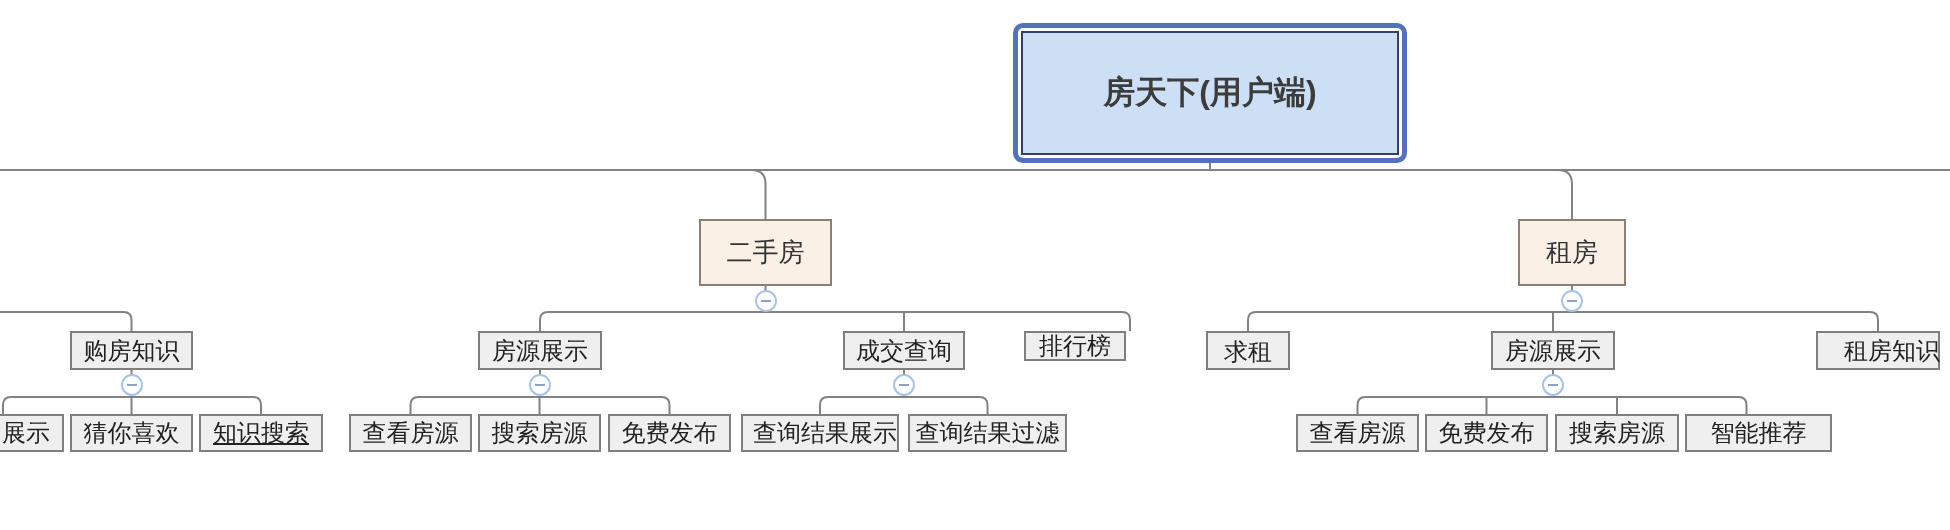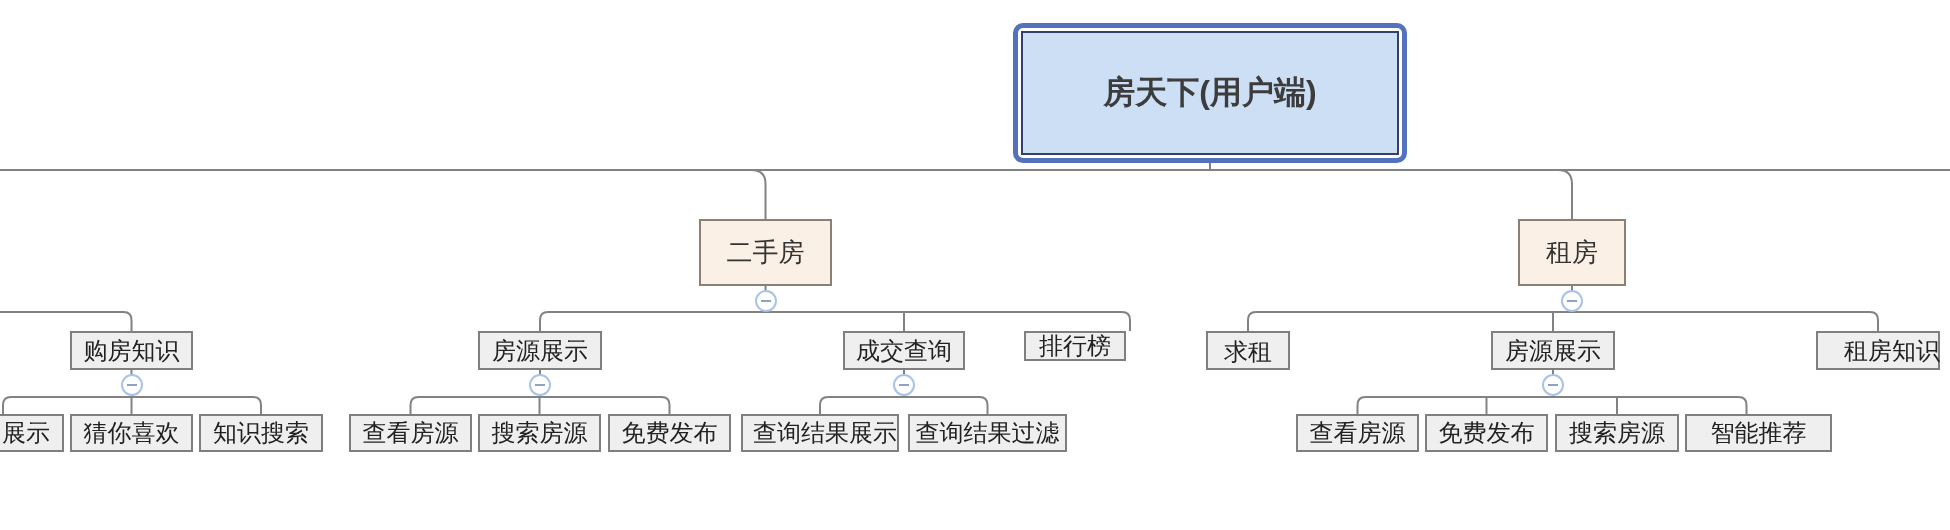--- a/index.html
+++ b/index.html
@@ -124,21 +124,21 @@
     </div>
     <div class="node topic" style="left: 1816px; top: 331px; width: 124px; height: 39px; padding-left: 28px;">
       <span>租房知识</span>
     </div>
     <div class="node topic align-right" style="left: -59px; top: 414px; width: 123px; height: 38px;">
       <span>展示</span>
     </div>
     <div class="node topic" style="left: 70px; top: 414px; width: 123px; height: 38px;">
       <span>猜你喜欢</span>
     </div>
-    <div class="node topic" style="left: 199px; top: 414px; width: 124px; height: 38px;">
+    <div class="node topic" style="left: 199px; top: 414px; width: 124px; height: 38px; text-decoration: underline;">
       <span>知识搜索</span>
     </div>
     <div class="node topic" style="left: 349px; top: 414px; width: 123px; height: 38px;">
       <span>查看房源</span>
     </div>
     <div class="node topic" style="left: 478px; top: 414px; width: 123px; height: 38px;">
       <span>搜索房源</span>
     </div>
     <div class="node topic" style="left: 608px; top: 414px; width: 123px; height: 38px;">
       <span>免费发布</span>

